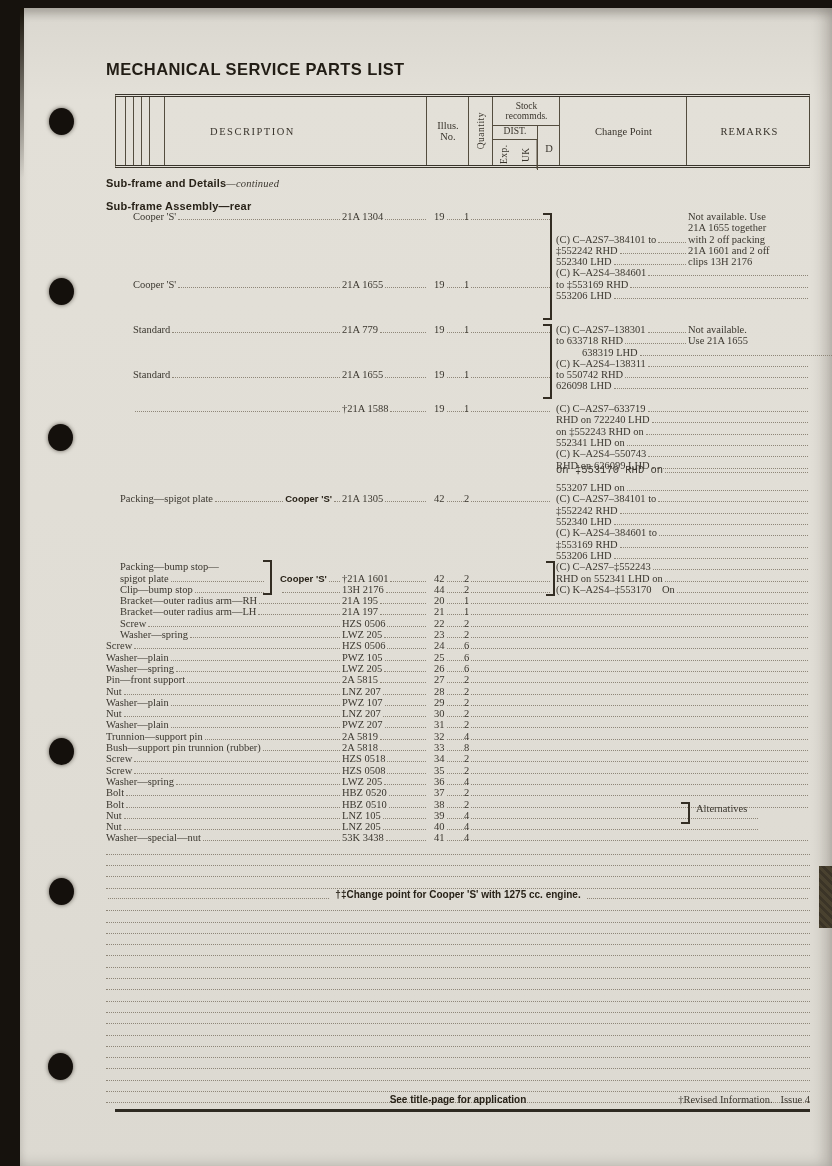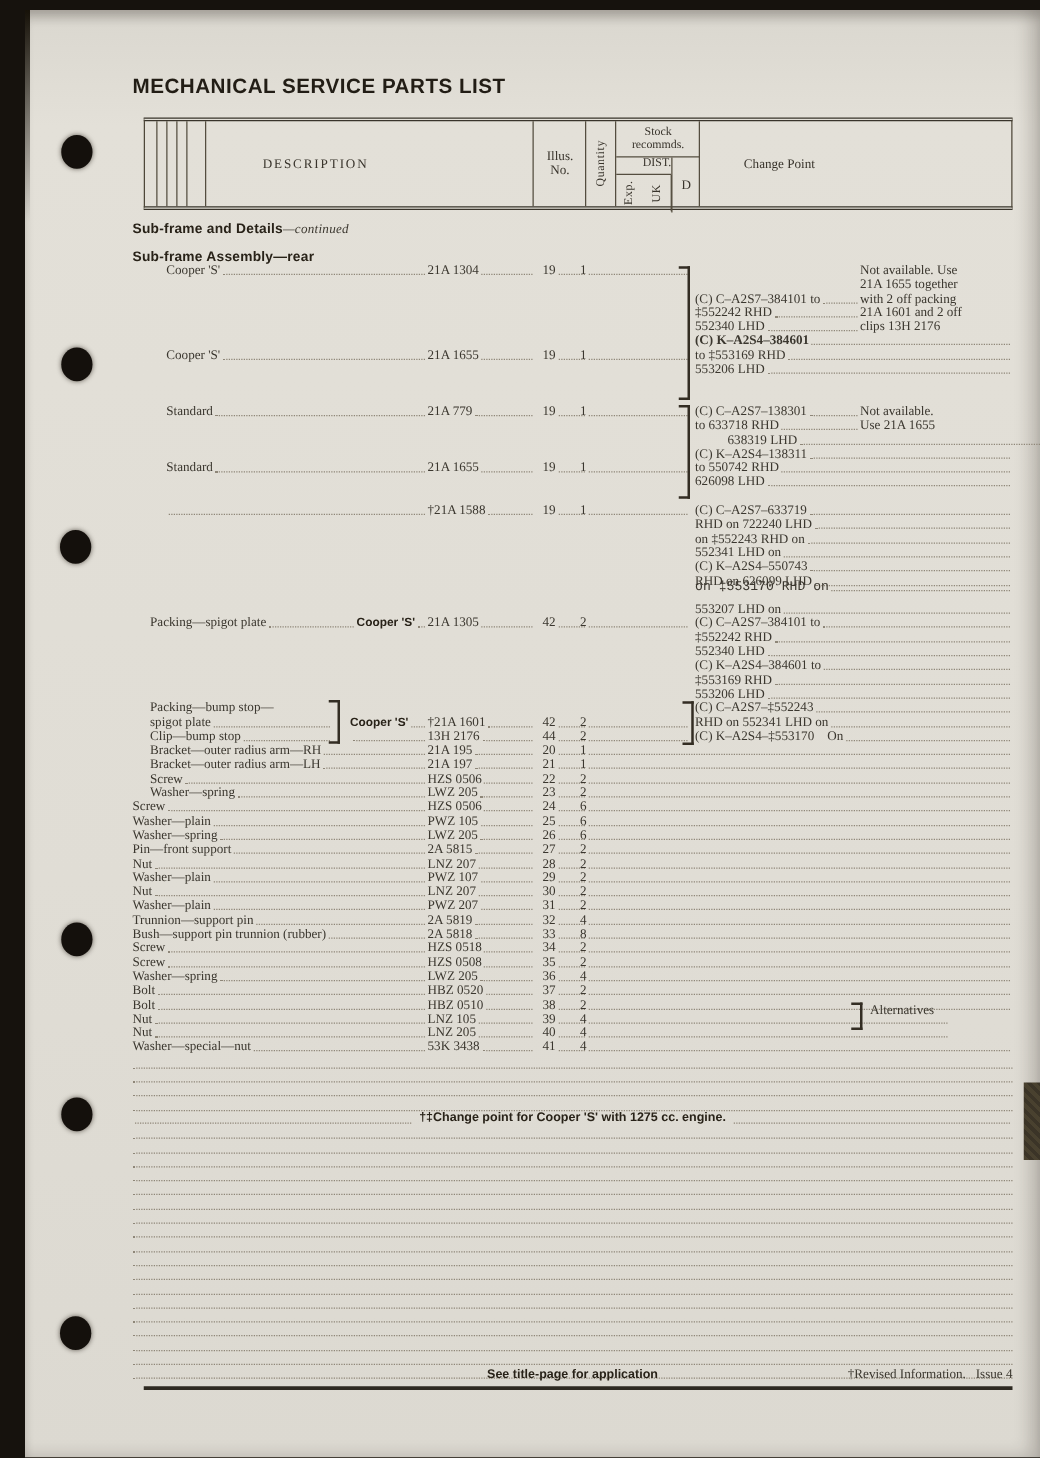--- a/index.html
+++ b/index.html
@@ -35,21 +35,21 @@
   .c-illus{left:310px;width:42px;line-height:11px;}
   .c-qty{left:352px;width:24px;}
   .c-stock{left:376px;width:67px;display:block!important;}
   .c-cp{left:443px;width:127px;}
   .c-rem{left:570px;width:125px;letter-spacing:1px;}
   .vtext{writing-mode:vertical-rl;transform:rotate(180deg);font-size:9.5px;letter-spacing:.5px;}
   .stock-label{height:29px;border-bottom:1px solid #544d3f;display:flex;align-items:center;justify-content:center;
     text-align:center;font-size:9.5px;line-height:10px;box-sizing:border-box;}
   .stock-lower{display:flex;height:44px;}
   .dist{width:44px;}
-  .dist-label{height:14px;border-bottom:1px solid #544d3f;text-align:right;font-size:9.5px;box-sizing:border-box;}
+  .dist-label{height:14px;border-bottom:1px solid #544d3f;text-align:center;font-size:9.5px;box-sizing:border-box;}
   .dist-cells{display:flex;height:29px;}
   .dist-cells span{flex:1;display:flex;align-items:center;justify-content:center;}
   .dist-cells span + span{border-left:1px solid #544d3f;}
   .d-cell{width:22px;border-left:1px solid #544d3f;display:flex;align-items:center;justify-content:center;font-size:10.5px;}
 
   
   .line{position:absolute;left:86px;width:704px;height:12px;font-size:10.5px;color:#3b372f;white-space:pre;}
   .cell{position:absolute;top:0;height:11px;display:flex;align-items:baseline;white-space:pre;overflow:visible;}
   .dots{flex:1 1 auto;min-width:5px;height:3px;align-self:flex-end;margin:0 2px 2px 2px;
     border-bottom:1px dotted #8e8678;}
@@ -105,31 +105,32 @@
             <div class="dist-label">DIST.</div>
             <div class="dist-cells">
               <span class="vtext">Exp.</span>
               <span class="vtext">UK</span>
             </div>
           </div>
           <div class="d-cell">D</div>
         </div>
       </div>
       <div class="col c-cp">Change Point</div>
+      <div class="col c-rem">REMARKS</div>
     </div>
 
     <div id="tbody">
         <div class="headline" style="top: 169px;"><span>Sub-frame and Details</span><span class="it">—continued</span></div>
         <div class="headline" style="top: 191.6px;"><span>Sub-frame Assembly—rear</span></div>
         <div class="line" style="top: 202.9px;"><div class="cell" style="left: 27px; width: 209px;"><span>Cooper 'S'</span><span class="dots"></span></div><div class="cell" style="left: 236px; width: 86px;"><span>21A 1304</span><span class="dots"></span></div><div class="cell" style="left: 322px; width: 36px; padding-left: 6px;"><span>19</span><span class="dots"></span></div><div class="cell" style="left: 358px; width: 88px;"><span>1</span><span class="dots"></span></div><div class="cell" style="left: 582px; width: 122px;"><span>Not available. Use</span></div></div>
         <div class="line" style="top: 214.2px;"><div class="cell" style="left: 582px; width: 122px;"><span>21A 1655 together</span></div></div>
         <div class="line" style="top: 225.5px;"><div class="cell" style="left: 450px; width: 132px;"><span>(C) C–A2S7–384101 to</span><span class="dots"></span></div><div class="cell" style="left: 582px; width: 122px;"><span>with 2 off packing</span></div></div>
         <div class="line" style="top: 236.8px;"><div class="cell" style="left: 450px; width: 132px;"><span>‡552242 RHD</span><span class="dots"></span></div><div class="cell" style="left: 582px; width: 122px;"><span>21A 1601 and 2 off</span></div></div>
         <div class="line" style="top: 248.1px;"><div class="cell" style="left: 450px; width: 132px;"><span>552340 LHD</span><span class="dots"></span></div><div class="cell" style="left: 582px; width: 122px;"><span>clips 13H 2176</span></div></div>
-        <div class="line" style="top: 259.4px;"><div class="cell" style="left: 450px; width: 254px; font-weight: bold;"><span>(C) K–A2S4–384601</span><span class="dots"></span></div></div>
+        <div class="line" style="top: 259.4px;"><div class="cell" style="left: 450px; width: 254px;"><span>(C) K–A2S4–384601</span><span class="dots"></span></div></div>
         <div class="line" style="top: 270.7px;"><div class="cell" style="left: 27px; width: 209px;"><span>Cooper 'S'</span><span class="dots"></span></div><div class="cell" style="left: 236px; width: 86px;"><span>21A 1655</span><span class="dots"></span></div><div class="cell" style="left: 322px; width: 36px; padding-left: 6px;"><span>19</span><span class="dots"></span></div><div class="cell" style="left: 358px; width: 88px;"><span>1</span><span class="dots"></span></div><div class="cell" style="left: 450px; width: 254px;"><span>to ‡553169 RHD</span><span class="dots"></span></div></div>
         <div class="line" style="top: 282px;"><div class="cell" style="left: 450px; width: 254px;"><span>553206 LHD</span><span class="dots"></span></div></div>
         <div class="line" style="top: 315.9px;"><div class="cell" style="left: 27px; width: 209px;"><span>Standard</span><span class="dots"></span></div><div class="cell" style="left: 236px; width: 86px;"><span>21A 779</span><span class="dots"></span></div><div class="cell" style="left: 322px; width: 36px; padding-left: 6px;"><span>19</span><span class="dots"></span></div><div class="cell" style="left: 358px; width: 88px;"><span>1</span><span class="dots"></span></div><div class="cell" style="left: 450px; width: 132px;"><span>(C) C–A2S7–138301</span><span class="dots"></span></div><div class="cell" style="left: 582px; width: 122px;"><span>Not available.</span></div></div>
         <div class="line" style="top: 327.2px;"><div class="cell" style="left: 450px; width: 132px;"><span>to 633718 RHD</span><span class="dots"></span></div><div class="cell" style="left: 582px; width: 122px;"><span>Use 21A 1655</span></div></div>
         <div class="line" style="top: 338.5px;"><div class="cell" style="left: 476px; width: 254px; justify-content: flex-end;"><span>638319 LHD</span><span class="dots"></span></div></div>
         <div class="line" style="top: 349.8px;"><div class="cell" style="left: 450px; width: 254px;"><span>(C) K–A2S4–138311</span><span class="dots"></span></div></div>
         <div class="line" style="top: 361.1px;"><div class="cell" style="left: 27px; width: 209px;"><span>Standard</span><span class="dots"></span></div><div class="cell" style="left: 236px; width: 86px;"><span>21A 1655</span><span class="dots"></span></div><div class="cell" style="left: 322px; width: 36px; padding-left: 6px;"><span>19</span><span class="dots"></span></div><div class="cell" style="left: 358px; width: 88px;"><span>1</span><span class="dots"></span></div><div class="cell" style="left: 450px; width: 254px;"><span>to 550742 RHD</span><span class="dots"></span></div></div>
         <div class="line" style="top: 372.4px;"><div class="cell" style="left: 450px; width: 254px;"><span>626098 LHD</span><span class="dots"></span></div></div>
         <div class="line" style="top: 395px;"><div class="cell" style="left: 27px; width: 209px;"><span></span><span class="dots"></span></div><div class="cell" style="left: 236px; width: 86px;"><span>†21A 1588</span><span class="dots"></span></div><div class="cell" style="left: 322px; width: 36px; padding-left: 6px;"><span>19</span><span class="dots"></span></div><div class="cell" style="left: 358px; width: 88px;"><span>1</span><span class="dots"></span></div><div class="cell" style="left: 450px; width: 254px;"><span>(C) C–A2S7–633719</span><span class="dots"></span></div></div>
         <div class="line" style="top: 406.3px;"><div class="cell" style="left: 450px; width: 254px;"><span>RHD on 722240 LHD</span><span class="dots"></span></div></div>

